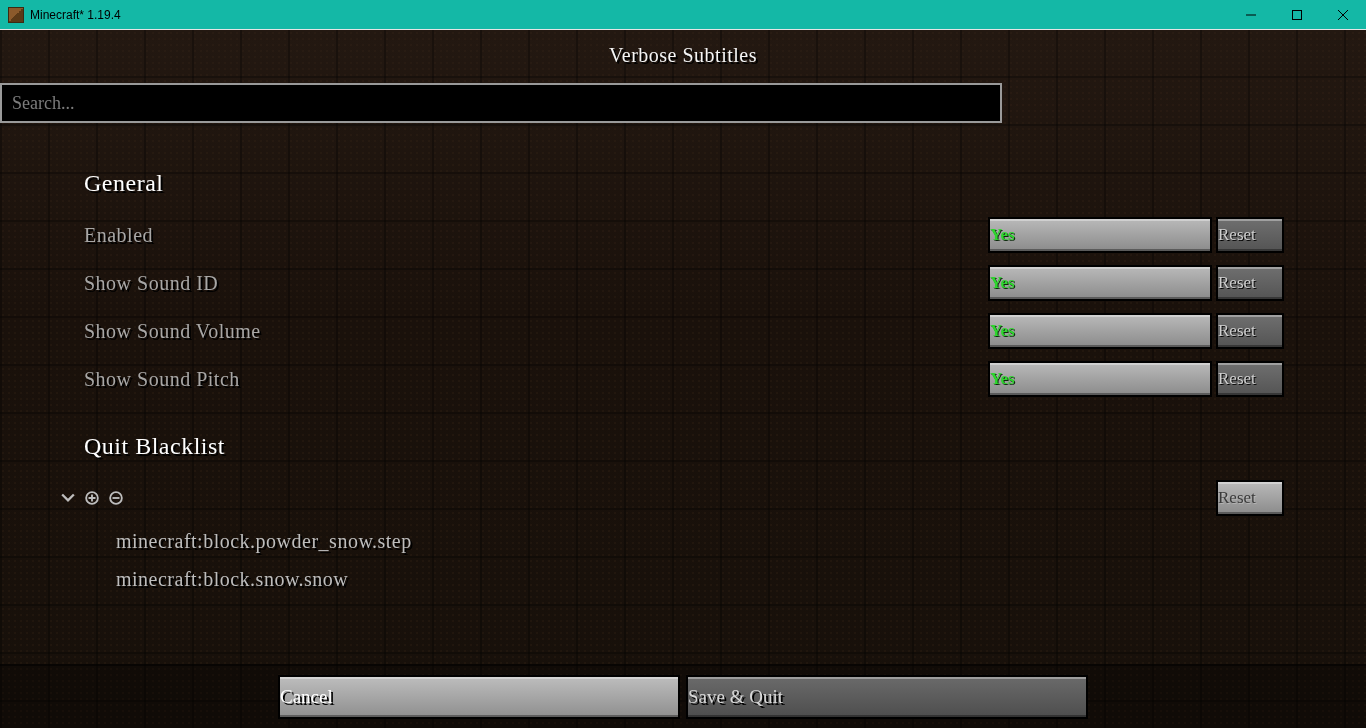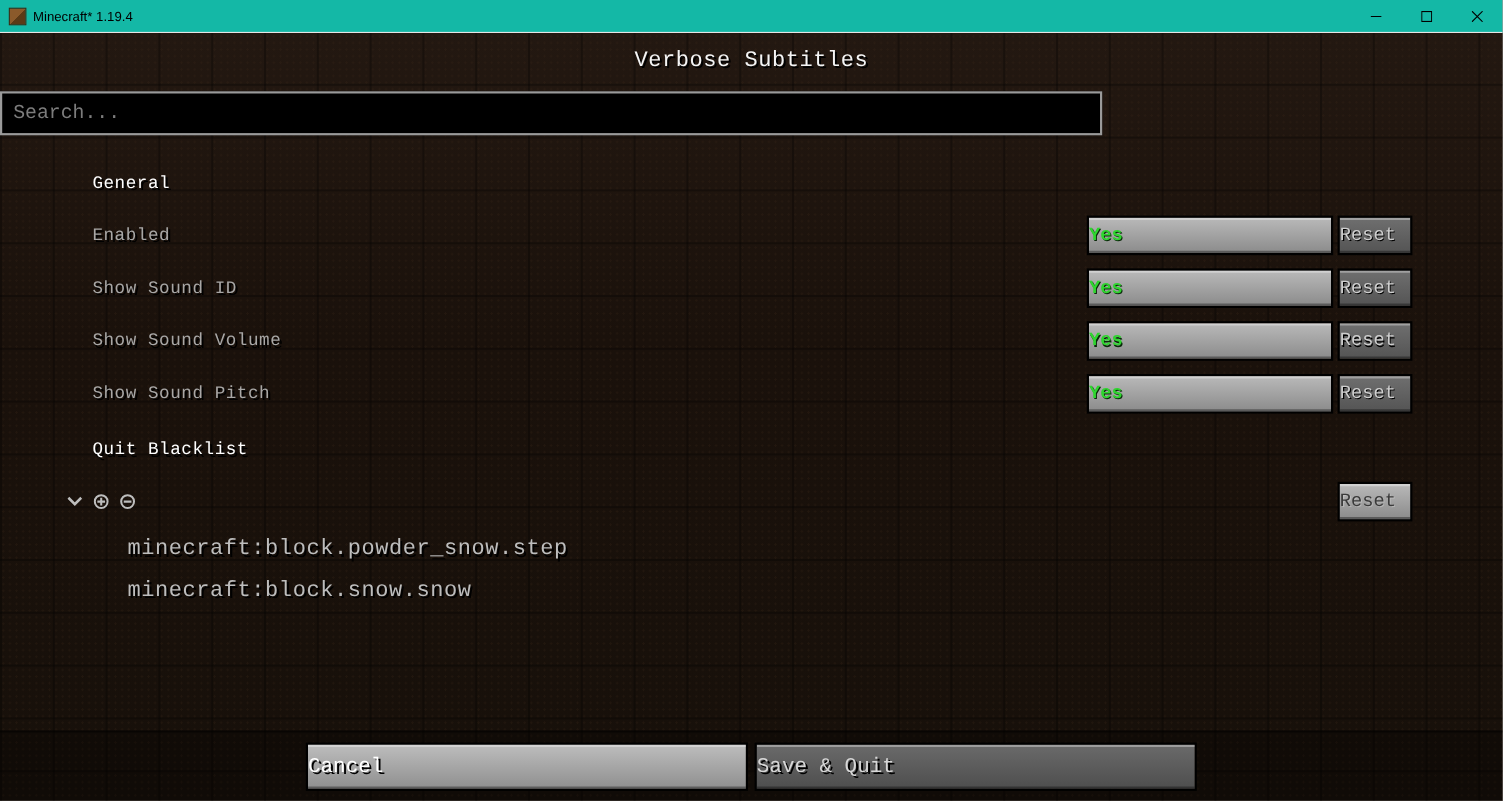--- a/index.html
+++ b/index.html
@@ -37,21 +37,21 @@
   height: 698px;
   position: relative;
   background-color: #1b110b;
   background-image:
     repeating-linear-gradient(0deg, rgba(0,0,0,0.28) 0 2px, transparent 2px 48px),
     repeating-linear-gradient(90deg, rgba(0,0,0,0.28) 0 2px, transparent 2px 48px),
     radial-gradient(rgba(60,40,25,.25) 1px, transparent 1px),
     linear-gradient(#231811,#1a110b 40%,#17100a);
   background-size: 48px 48px, 48px 48px, 6px 6px, auto;
   color: #e8e8e8;
-  font-family: Liberation Mono, monospace;
+  font-family: Liberation Serif, serif;
   letter-spacing: 0.5px;
 }
 
 .page-title {
   text-align: center;
   font-size: 20px;
   padding-top: 14px;
   padding-bottom: 6px;
   color: #f5f5f5;
   text-shadow: 2px 2px 0 #000;
@@ -77,34 +77,34 @@
 .content {
   position: absolute;
   left: 0; right: 0;
   top: 110px;
   bottom: 56px;
   overflow: hidden;
   padding: 0 84px;
 }
 
 .section-header {
-  font-size: 16px;
+  font-size: 24px;
   color: #ffffff;
   text-shadow: 2px 2px 0 #000;
-  margin: 18px 0 14px 0;
+  margin: 30px 0 14px 0;
 }
 
 .row {
   display: flex;
   align-items: center;
   height: 48px;
 }
 .row .label {
   flex: 1;
-  font-size: 16px;
+  font-size: 20px;
   color: #a8a7a6;
   text-shadow: 2px 2px 0 #000;
 }
 .row .controls {
   display: flex;
   gap: 8px;
 }
 
 .mc-btn {
   height: 32px;

